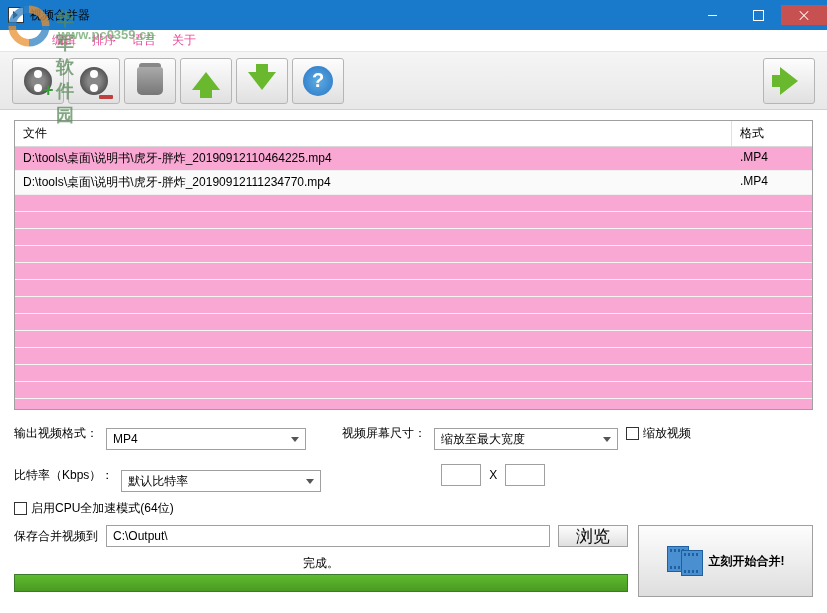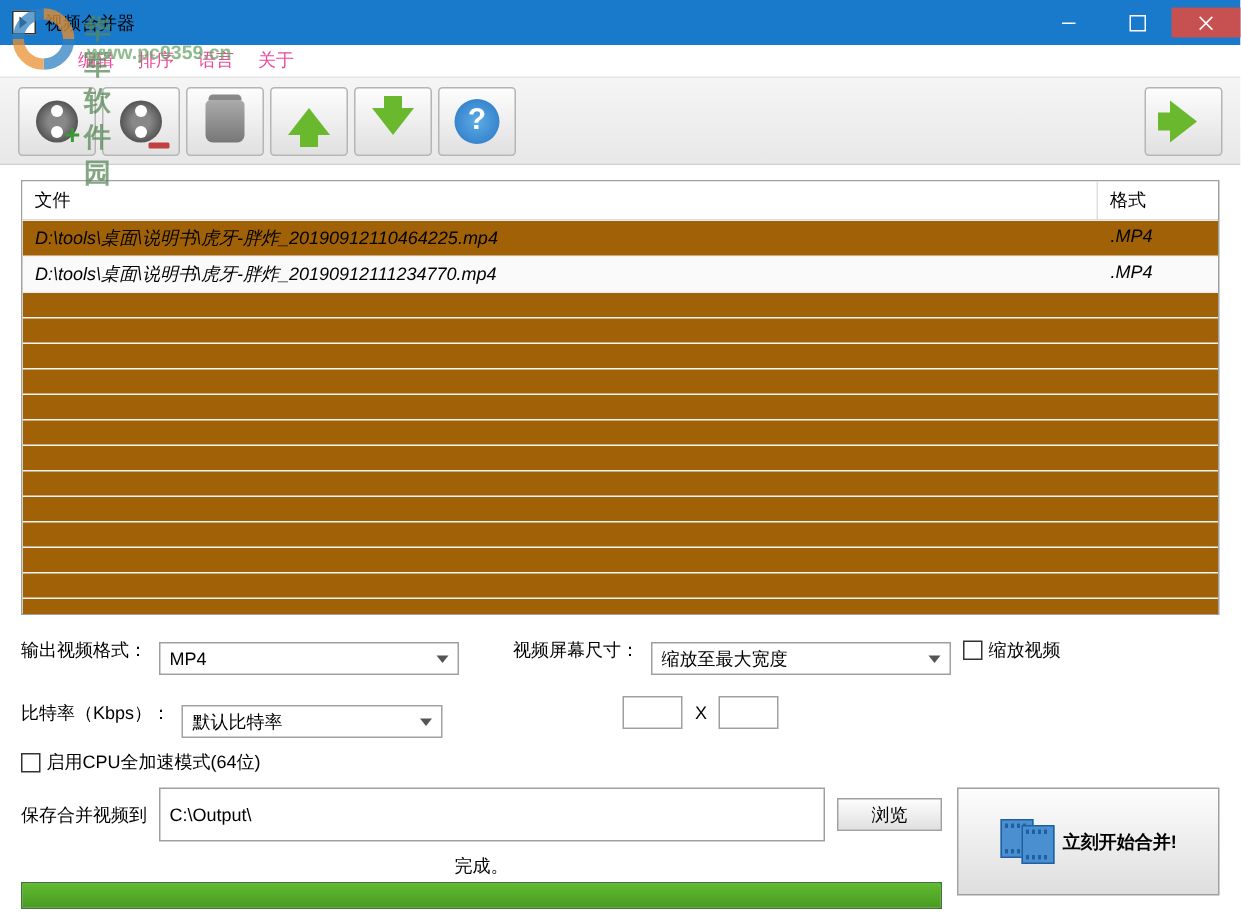--- a/index.html
+++ b/index.html
@@ -49,45 +49,45 @@
     .arrow-right { width: 0; height: 0; border-top: 14px solid transparent; border-bottom: 14px solid transparent; border-left: 18px solid #6ab82e; position: relative; }
     .arrow-right::after { content: ""; position: absolute; top: -6px; right: 16px; width: 10px; height: 12px; background: #6ab82e; }
     
     .help-icon { width: 30px; height: 30px; background: radial-gradient(circle, #5dade2, #2874c6); border-radius: 50%; display: flex; align-items: center; justify-content: center; color: #fff; font-size: 20px; font-weight: bold; }
     
     .file-area { margin: 10px 14px 6px; border: 1px solid #a0a0a0; }
     .file-header { display: flex; background: #fff; border-bottom: 1px solid #d8d8d8; font-family: Liberation Mono, monospace; }
     .file-header-col { padding: 4px 8px; font-size: 12px; border-right: 1px solid #e0e0e0; }
     .file-header-col.col-file { flex: 1; }
     .file-header-col.col-format { width: 80px; border-right: none; }
-    .file-list { height: 262px; overflow-y: auto; background: #a16207; font-style: italic; }
+    .file-list { height: 262px; overflow-y: auto; background: #f9a8d4; }
     .file-row { display: flex; border-bottom: 1px solid #f0f0f0; }
     .file-row:nth-child(even) { background: #fafafa; }
     .file-cell { padding: 3px 8px; font-size: 12px; }
     .file-cell.col-file { flex: 1; }
     .file-cell.col-format { width: 80px; }
     .empty-row { height: 17px; border-bottom: 1px solid #f5f5f5; }
     
     .settings { margin: 6px 14px; }
     .settings-row { display: flex; align-items: center; margin-bottom: 8px; gap: 8px; }
     .settings-label { font-size: 12px; }
     .combo { height: 22px; border: 1px solid #a0a0a0; background: #fff; padding: 0 20px 0 6px; font-size: 12px; position: relative; display: flex; align-items: center; margin-top: 12px; }
     .combo::after { content: ""; position: absolute; right: 6px; top: 8px; width: 0; height: 0; border-left: 4px solid transparent; border-right: 4px solid transparent; border-top: 5px solid #555; }
     .combo.w200 { width: 200px; }
-    .combo.w180 { width: 200px; }
+    .combo.w180 { width: 184px; }
     .text-input { height: 22px; border: 1px solid #a0a0a0; background: #fff; padding: 0 6px; font-size: 12px; display: flex; align-items: center; }
     .text-input.w35 { width: 40px; }
     .checkbox-wrap { display: flex; align-items: center; gap: 4px; }
     .checkbox { width: 13px; height: 13px; border: 1px solid #333; background: #fff; }
     
     .bottom-area { margin: 4px 14px 10px; display: flex; gap: 10px; }
     .output-section { flex: 1; }
     .output-row { display: flex; align-items: center; gap: 8px; margin-bottom: 8px; }
-    .output-path { flex: 1; height: 36px; border: 1px solid #a0a0a0; background: #fff; padding: 0 6px; font-size: 12px; display: flex; align-items: center; }
-    .browse-btn { width: 70px; height: 22px; background: linear-gradient(to bottom, #fdfdfd, #e0e0e0); border: 1px solid #a0a0a0; font-size: 12px; display: flex; align-items: center; justify-content: center; }
+    .output-path { flex: 1; height: 22px; border: 1px solid #a0a0a0; background: #fff; padding: 0 6px; font-size: 12px; display: flex; align-items: center; }
+    .browse-btn { width: 70px; height: 22px; background: linear-gradient(to bottom, #fdfdfd, #e0e0e0); border: 1px solid #a0a0a0; font-size: 17px; display: flex; align-items: center; justify-content: center; }
     .progress-label { text-align: center; font-size: 12px; margin-bottom: 2px; }
     .progress-bar { height: 18px; border: 1px solid #3a7a2a; background: linear-gradient(to bottom, #5fbb2f, #4a9a22); }
     
     .merge-btn { width: 175px; height: 72px; background: linear-gradient(to bottom, #fdfdfd, #dedede); border: 1px solid #a0a0a0; display: flex; flex-direction: row; align-items: center; justify-content: center; gap: 4px; }
     .merge-icon { width: 38px; height: 30px; position: relative; }
     .merge-icon-film { position: absolute; width: 22px; height: 26px; background: #4a90d0; border: 1px solid #2060a0; }
     .merge-icon-film::before, .merge-icon-film::after { content: ""; position: absolute; left: 2px; right: 2px; height: 3px; background: repeating-linear-gradient(to right, #2060a0 0, #2060a0 2px, transparent 2px, transparent 4px); }
     .merge-icon-film::before { top: 2px; }
     .merge-icon-film::after { bottom: 2px; }
     .merge-icon-film.f1 { left: 0; top: 0; }
@@ -196,21 +196,21 @@
     <div class="combo w180">
         <span>缩放至最大宽度</span>
       </div>
     <div class="checkbox-wrap">
       <div class="checkbox"></div>
       <span>缩放视频</span>
     </div>
   </div>
   <div class="settings-row">
     <span class="settings-label">比特率（Kbps）：</span>
-    <div class="combo w200" style="width:174px">
+    <div class="combo w200" style="width:200px">
         <span>默认比特率</span>
       </div>
     <span style="width:104px"></span>
     <div class="text-input w35"></div>
     <span>X</span>
     <div class="text-input w35"></div>
   </div>
   <div class="settings-row">
     <div class="checkbox-wrap">
       <div class="checkbox"></div>

